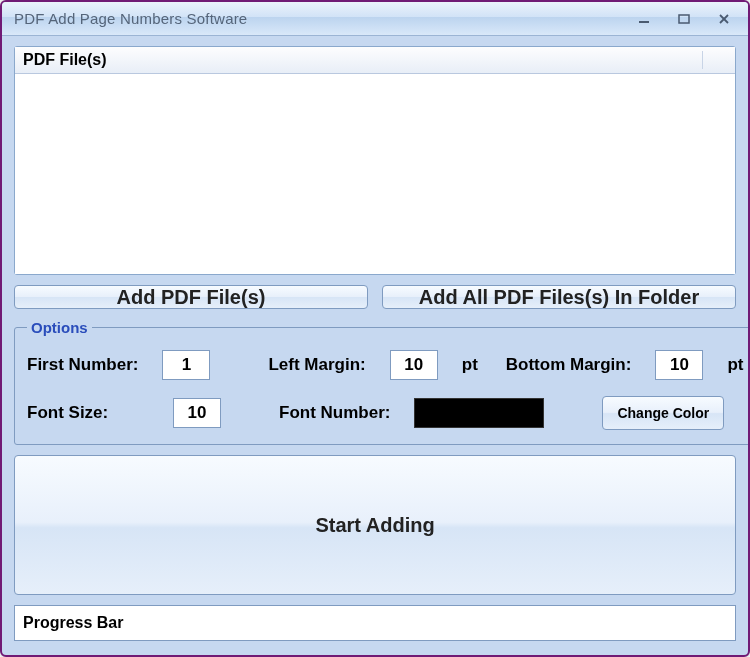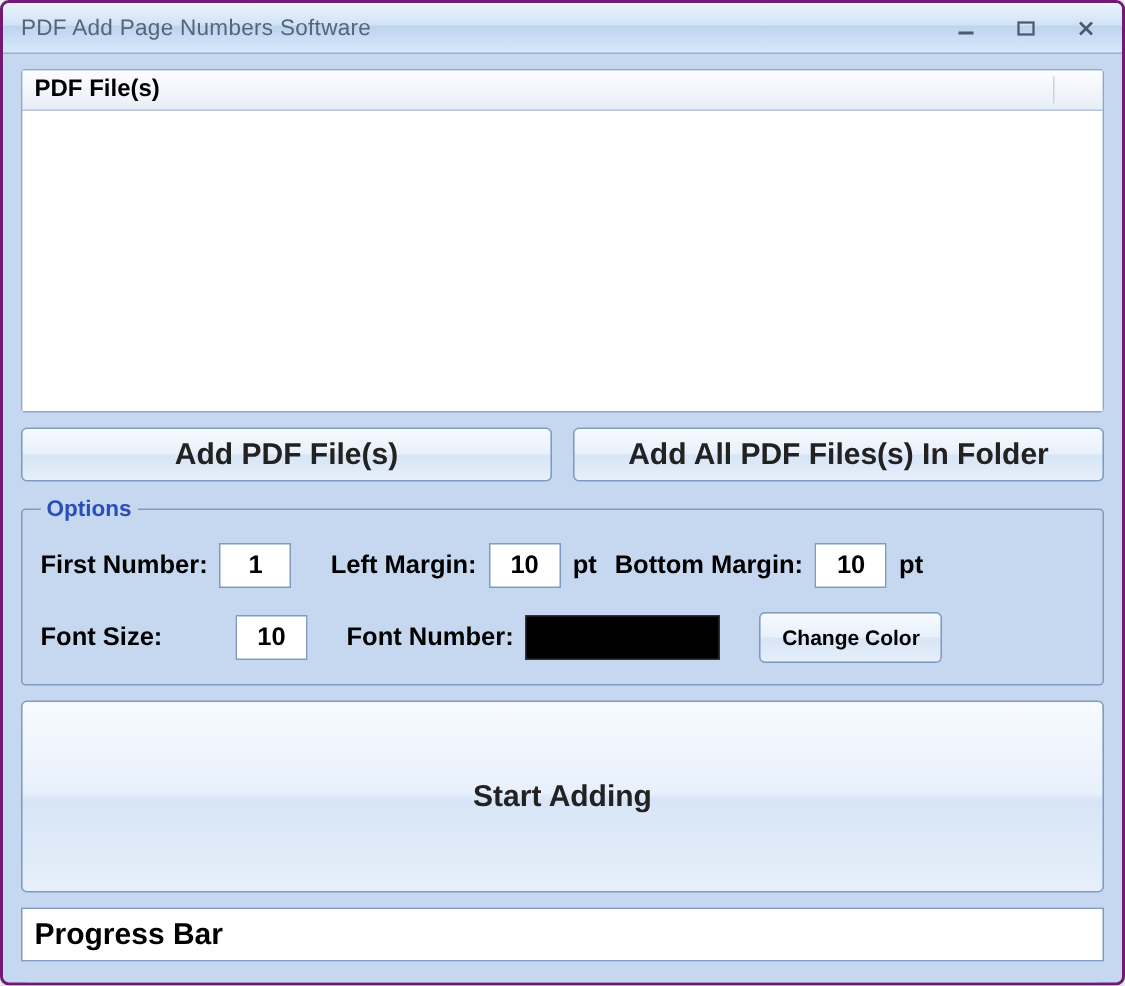--- a/index.html
+++ b/index.html
@@ -67,21 +67,21 @@
   }
   .list-body {
     background: #fff;
     height: 200px;
   }
   .btn-row {
     display:flex; gap:14px;
   }
   .btn {
     flex:1;
-    height:36px;
+    height:24px;
     border: 1px solid #7f9bc0;
     border-radius:4px;
     background: linear-gradient(#f7fbff 0%, #e8f0fb 48%, #d7e5f6 52%, #e6effa 100%);
     font-size: 20px; font-weight:bold;
     color:#222;
     display:flex; align-items:center; justify-content:center;
     cursor:default;
   }
   .btn-small {
     height:34px; font-size:14px; font-weight:bold;
@@ -97,21 +97,21 @@
     border-radius:3px;
     margin:0; padding: 8px 12px 14px 12px;
   }
   fieldset.options legend {
     color:#2a4dbb;
     font-weight:bold;
     font-size:15px;
     padding: 0 4px;
   }
   .opt-row {
-    display:flex; align-items:center; gap: 8px;
+    display:flex; align-items:center; gap: 24px;
     margin-top:6px;
   }
   .opt-row + .opt-row { margin-top:16px; }
   .lbl { font-size:17px; font-weight:bold; white-space:nowrap; }
   .numbox {
     width:48px; height:30px;
     border:1px solid #7f9bc0;
     background:#fff;
     text-align:center;
     font-size:17px; font-weight:bold;
@@ -125,21 +125,21 @@
   }
   .start-btn {
     height:42px;
     font-size:20px;
   }
   .progress {
     border:1px solid #7f9bc0;
     background:#fff;
     height:36px;
     padding: 4px 8px;
-    font-size:20px; font-weight:bold;
+    font-size:16px; font-weight:bold;
     display:flex; align-items:center;
   }
 </style>
 </head>
 <body>
 
 <div class="window">
   <div class="titlebar">
     <div class="title">PDF Add Page Numbers Software</div>
     <div class="win-controls">

